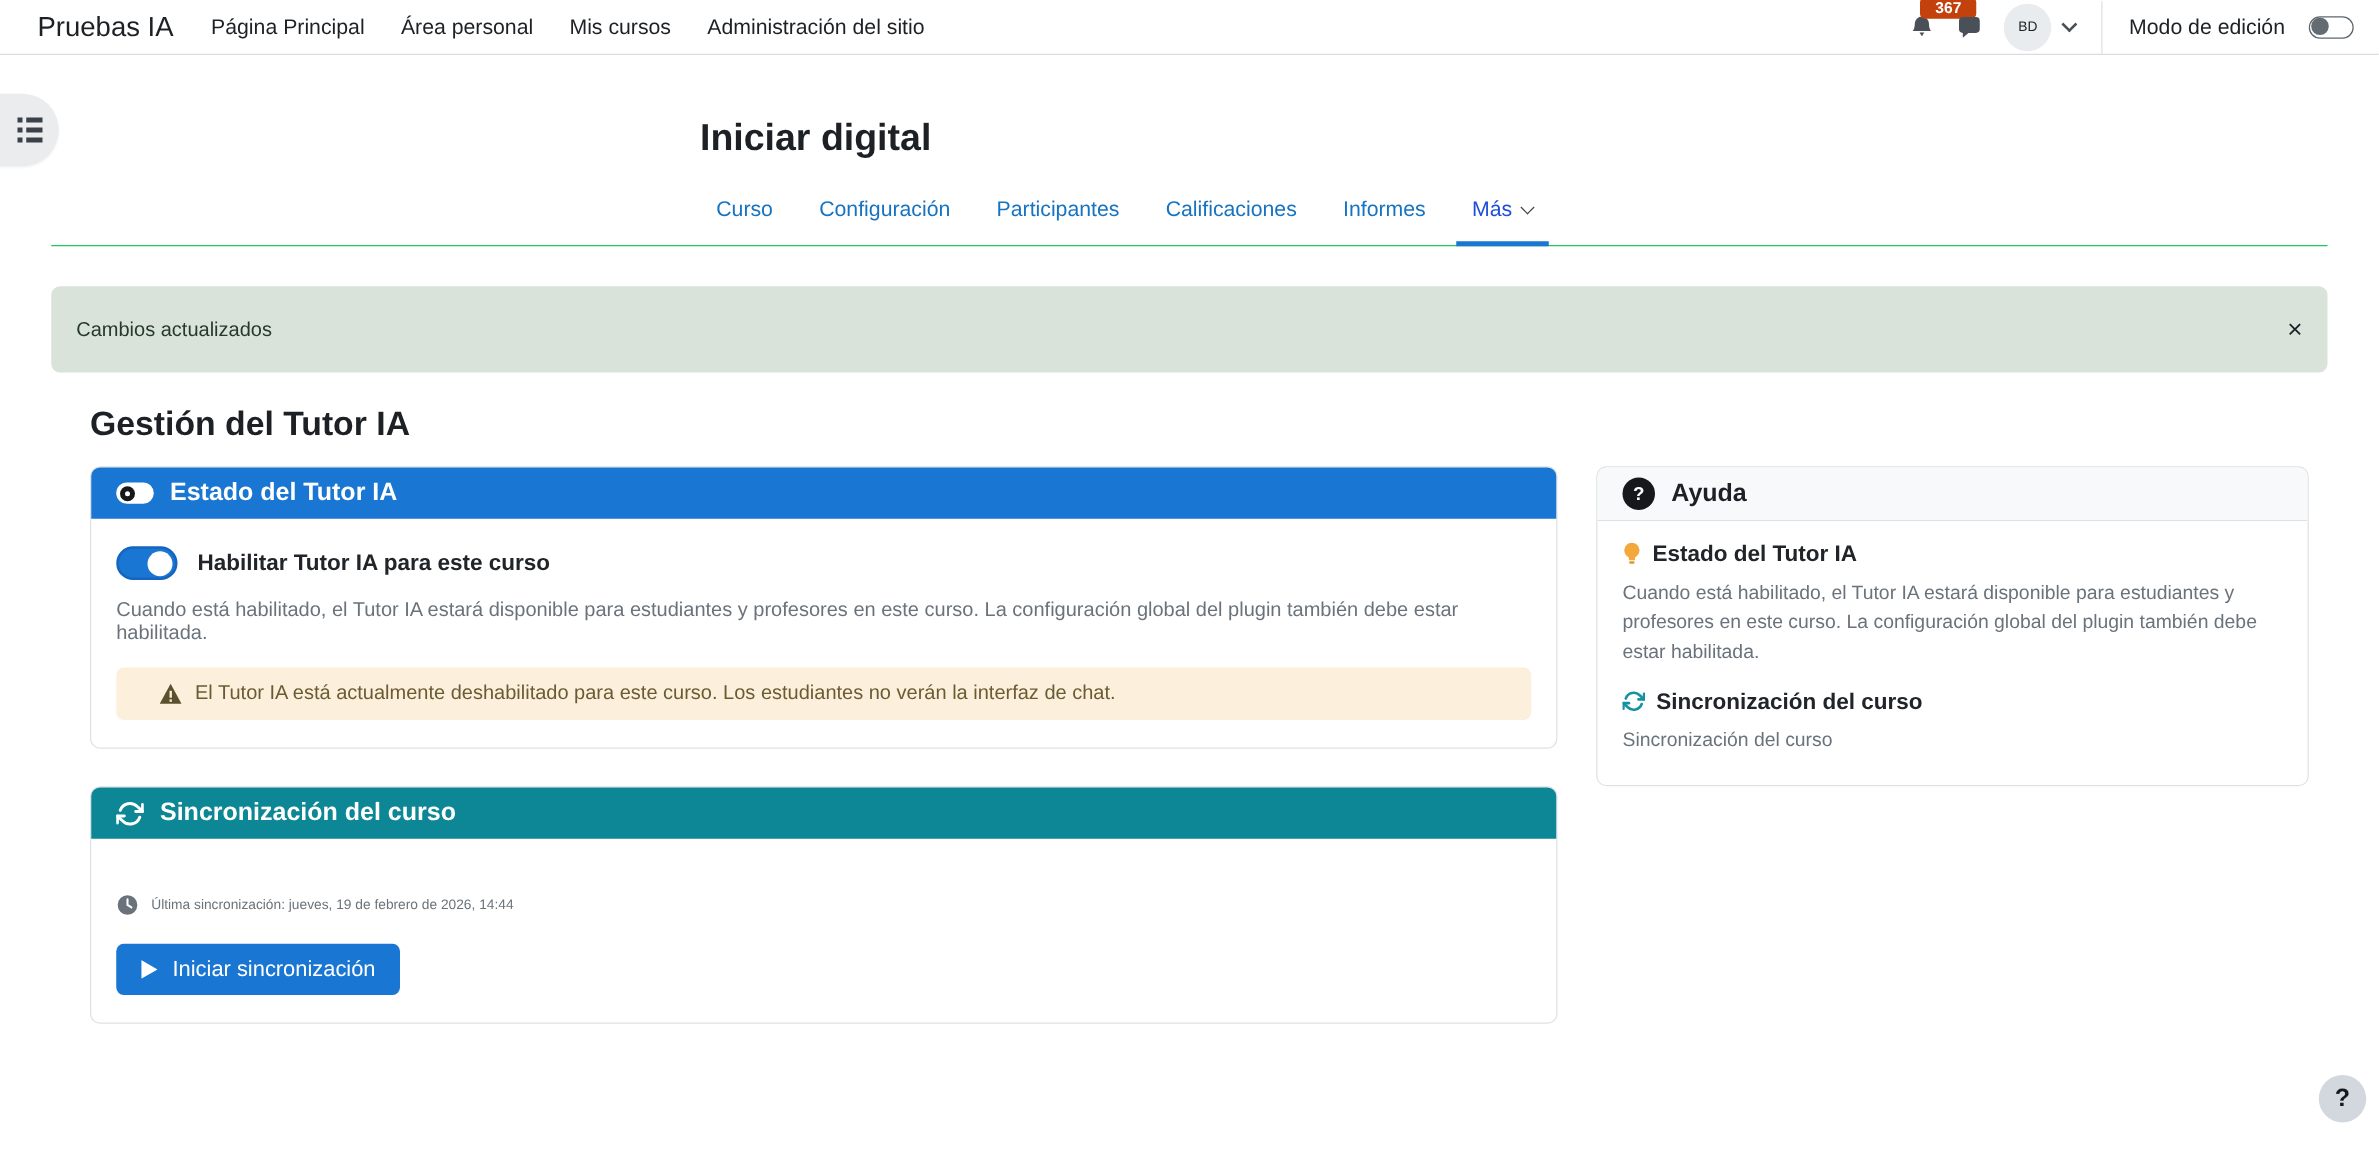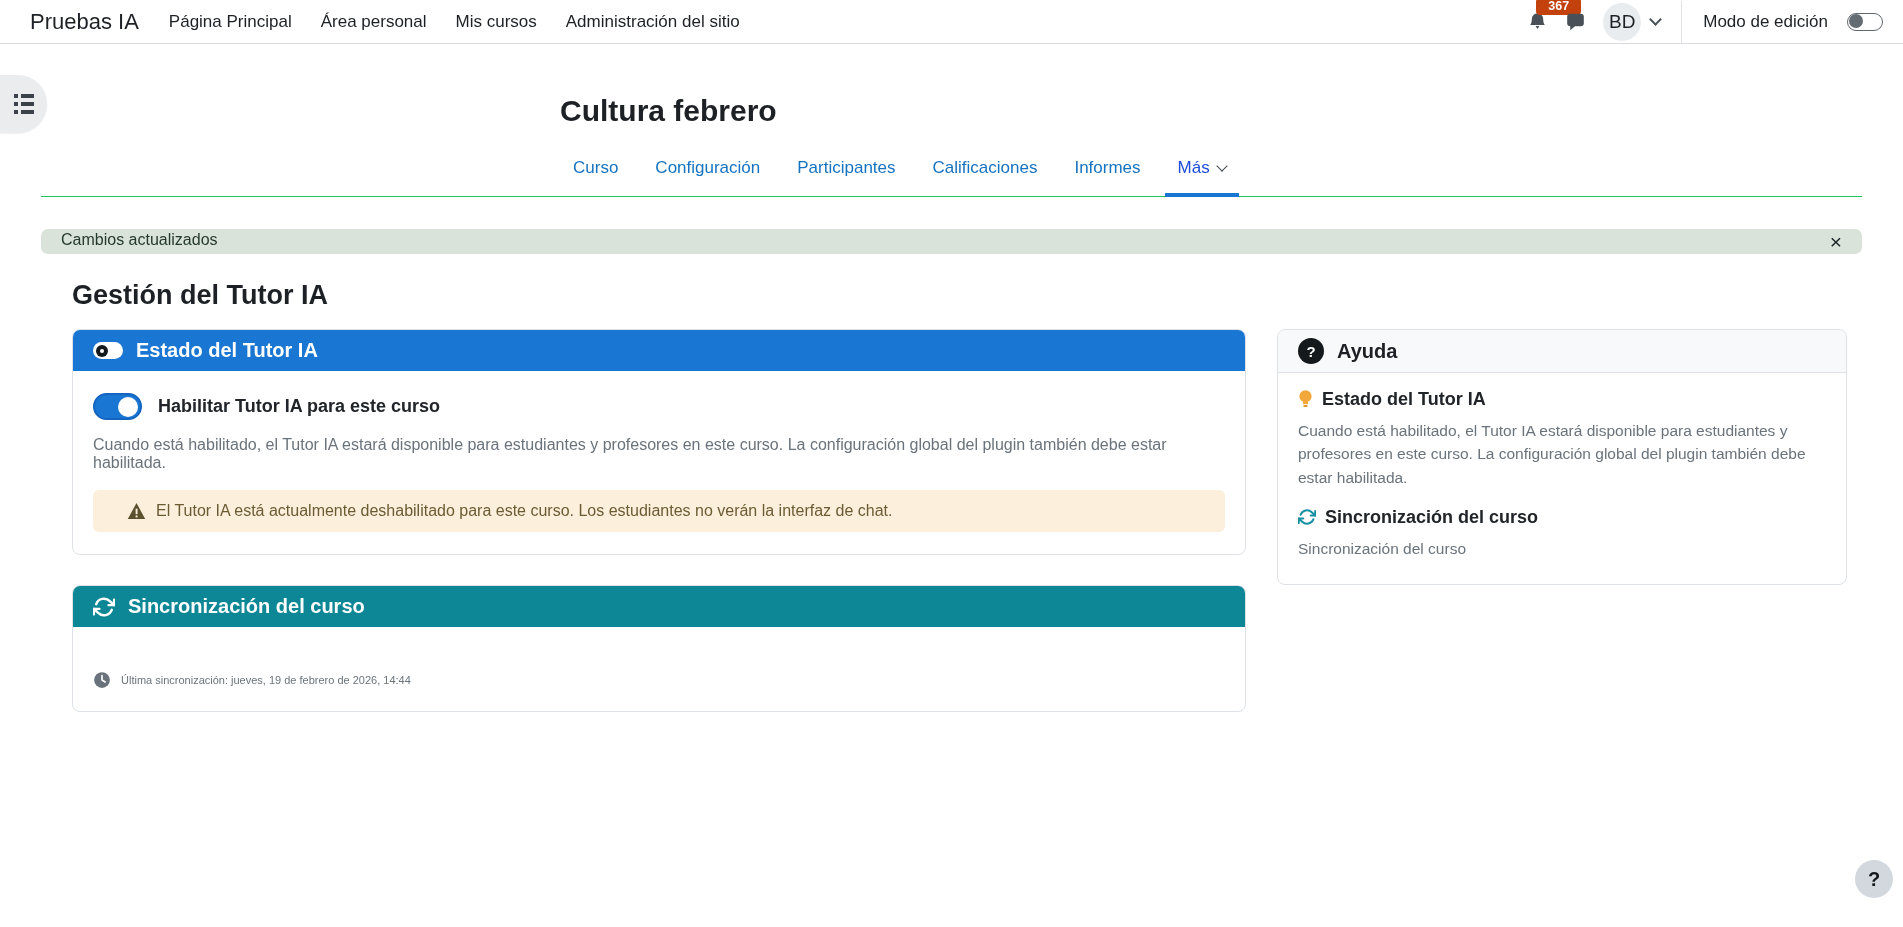--- a/index.html
+++ b/index.html
@@ -13,21 +13,21 @@
     background:#fff; border-bottom:1px solid #d9dbde; }
   .brand { font-size:22px; color:#1d2125; margin-right:30px; cursor:pointer; white-space:nowrap; }
   .nav-links { display:flex; gap:29px; align-items:center; }
   .nav-link { font-size:17px; color:#1d2125; cursor:pointer; white-space:nowrap; }
   .nav-right { margin-left:auto; display:flex; align-items:center; gap:17px; }
   .icon-btn { position:relative; cursor:pointer; display:flex; align-items:center; }
   .count-badge { position:absolute; top:-13px; left:9px; background:#c2410c; color:#fff;
     font-size:12.5px; font-weight:bold; padding:1px 12px 2px; border-radius:4px; line-height:1.15; }
   .avatar-group { display:flex; align-items:center; gap:10px; cursor:pointer; }
   .avatar { width:38px; height:38px; border-radius:50%; background:#e9ecef; color:#1d2125;
-    display:flex; align-items:center; justify-content:center; font-size:19px; }
+    display:flex; align-items:center; justify-content:center; font-size:11px; }
   .chev { width:9px; height:9px; border-right:2px solid #495057; border-bottom:2px solid #495057;
     transform:rotate(45deg); margin-top:-4px; }
   .vdiv { width:1px; height:42px; background:#dee2e6; margin:0 4px; }
   .editmode { display:flex; align-items:center; gap:19px; }
   .editmode-label { font-size:17px; color:#1d2125; }
   .switch-off { width:36px; height:18px; border:1.5px solid #5f676e; border-radius:10px;
     background:#fff; position:relative; cursor:pointer; }
   .switch-off::before { content:""; position:absolute; left:1px; top:0.5px; width:14px; height:14px;
     border-radius:50%; background:#646c73; }
   
@@ -41,22 +41,22 @@
   
   .course-title { margin:50px 0 0 560px; font-size:30px; font-weight:bold; color:#1d2125; }
   .tabs-row { margin:30px 41px 0; border-bottom:1px solid #22c55e; padding-left:519px;
     display:flex; gap:11px; }
   .tab { font-size:17px; color:#1673c1; padding:0 13px 15px; cursor:pointer; white-space:nowrap; }
   .tab.active { color:#1d4ed8; border-bottom:4px solid #1976d2; margin-bottom:-1px;
     display:flex; align-items:center; gap:8px; }
   .tab-chev { width:8px; height:8px; border-right:1.8px solid #43494f; border-bottom:1.8px solid #43494f;
     transform:rotate(45deg); margin-top:-4px; }
   
-  .alert-success { margin:32px 41px 0; background:#d9e3da; border-radius:7px; padding:2px 20px;
-    display:flex; align-items:flex-start; font-size:16px; color:#263a2b; }
+  .alert-success { margin:32px 41px 0; background:#d9e3da; border-radius:7px; padding:24px 20px;
+    display:flex; align-items:flex-end; font-size:16px; color:#263a2b; }
   .alert-close { margin-left:auto; font-size:21px; color:#1d2125; cursor:pointer; line-height:1; }
   
   .main { margin:26px 56px 0 72px; }
   .page-heading { font-size:27px; font-weight:bold; color:#1d2125; }
   .columns { display:flex; gap:31px; margin-top:18px; align-items:flex-start; }
   .col-left { width:1174px; flex:none; display:flex; flex-direction:column; gap:30px; }
   .col-right { width:570px; flex:none; }
   .card { border:1px solid #dee2e6; border-radius:8px; background:#fff; }
   .card-head { display:flex; align-items:center; gap:13px; padding:9px 20px;
     border-radius:7px 7px 0 0; color:#fff; font-size:20px; font-weight:bold; }
@@ -155,21 +155,21 @@
         <span class="dot"></span>
         <span class="bar"></span>
       </div>
     <div class="row">
         <span class="dot"></span>
         <span class="bar"></span>
       </div>
   </div>
 </div>
 
-<h1 class="course-title">Cultura febrero</h1>
+<h1 class="course-title">Iniciar digital</h1>
 
 <div class="tabs-row">
   <div class="tab">Curso</div>
   <div class="tab">Configuración</div>
   <div class="tab">Participantes</div>
   <div class="tab">Calificaciones</div>
   <div class="tab">Informes</div>
   <div class="tab active">
     <span>Más</span>
     <span class="tab-chev"></span>
@@ -225,20 +225,28 @@
         <div class="card-body">
           <div class="last-sync">
             <span>
               <svg width="18" height="18" viewBox="0 0 24 24">
                 <circle cx="12" cy="12" r="10.5" fill="#6a737b"></circle>
                 <path d="M12 6v6l4.2 2.6" stroke="#fff" stroke-width="2.2" fill="none" stroke-linecap="round"></path>
               </svg>
             </span>
             <span>Última sincronización: jueves, 19 de febrero de 2026, 14:44</span>
           </div>
+          <button class="btn-primary">
+            <span>
+              <svg width="13" height="15" viewBox="0 0 13 15">
+                  <path d="M0 0 13 7.5 0 15Z" fill="#fff"></path>
+                </svg>
+            </span>
+            <span>Iniciar sincronización</span>
+          </button>
         </div>
       </div>
 
     </div>
 
     <div class="col-right">
       <div class="card">
         <div class="help-head">
           <span class="qcircle">?</span>
           <span>Ayuda</span>

